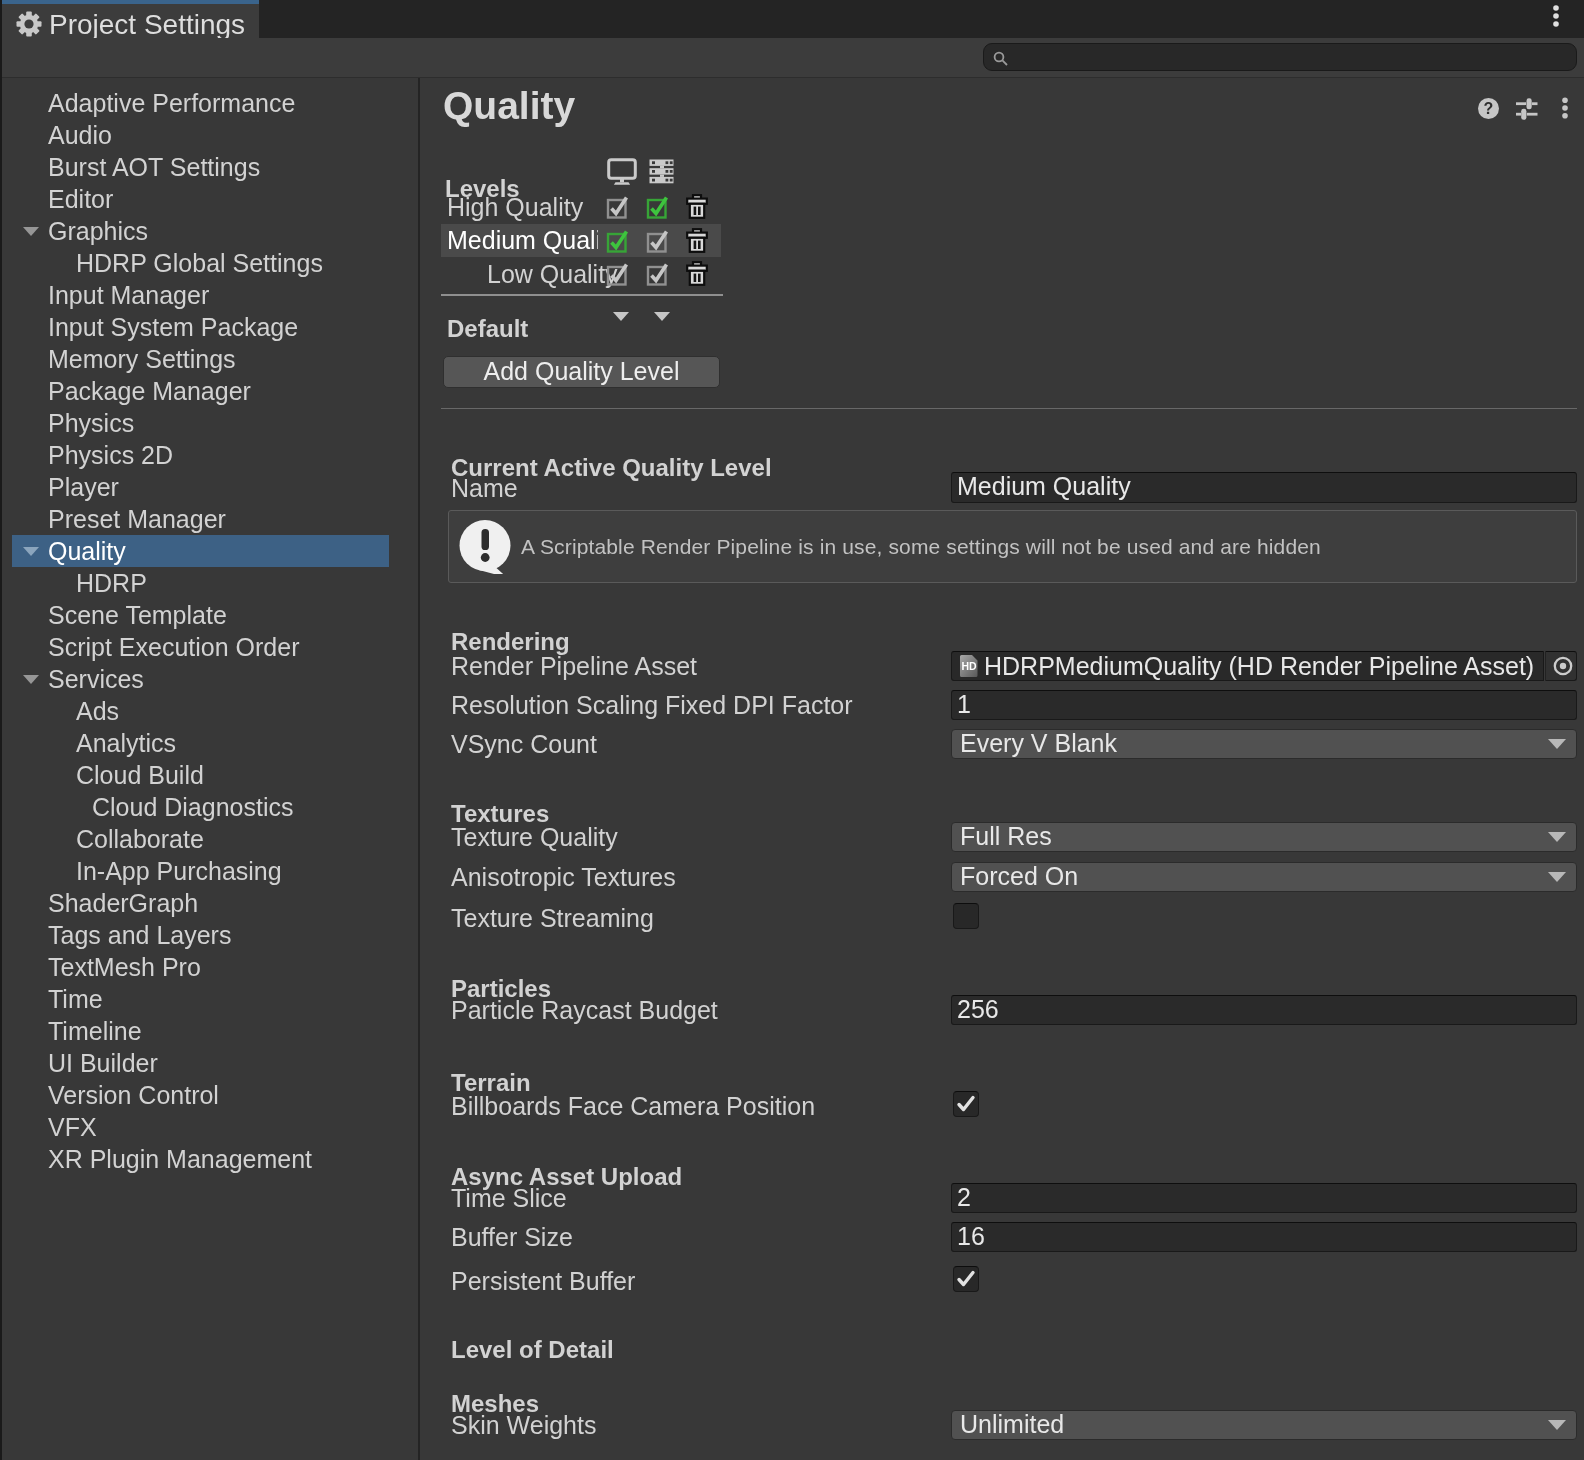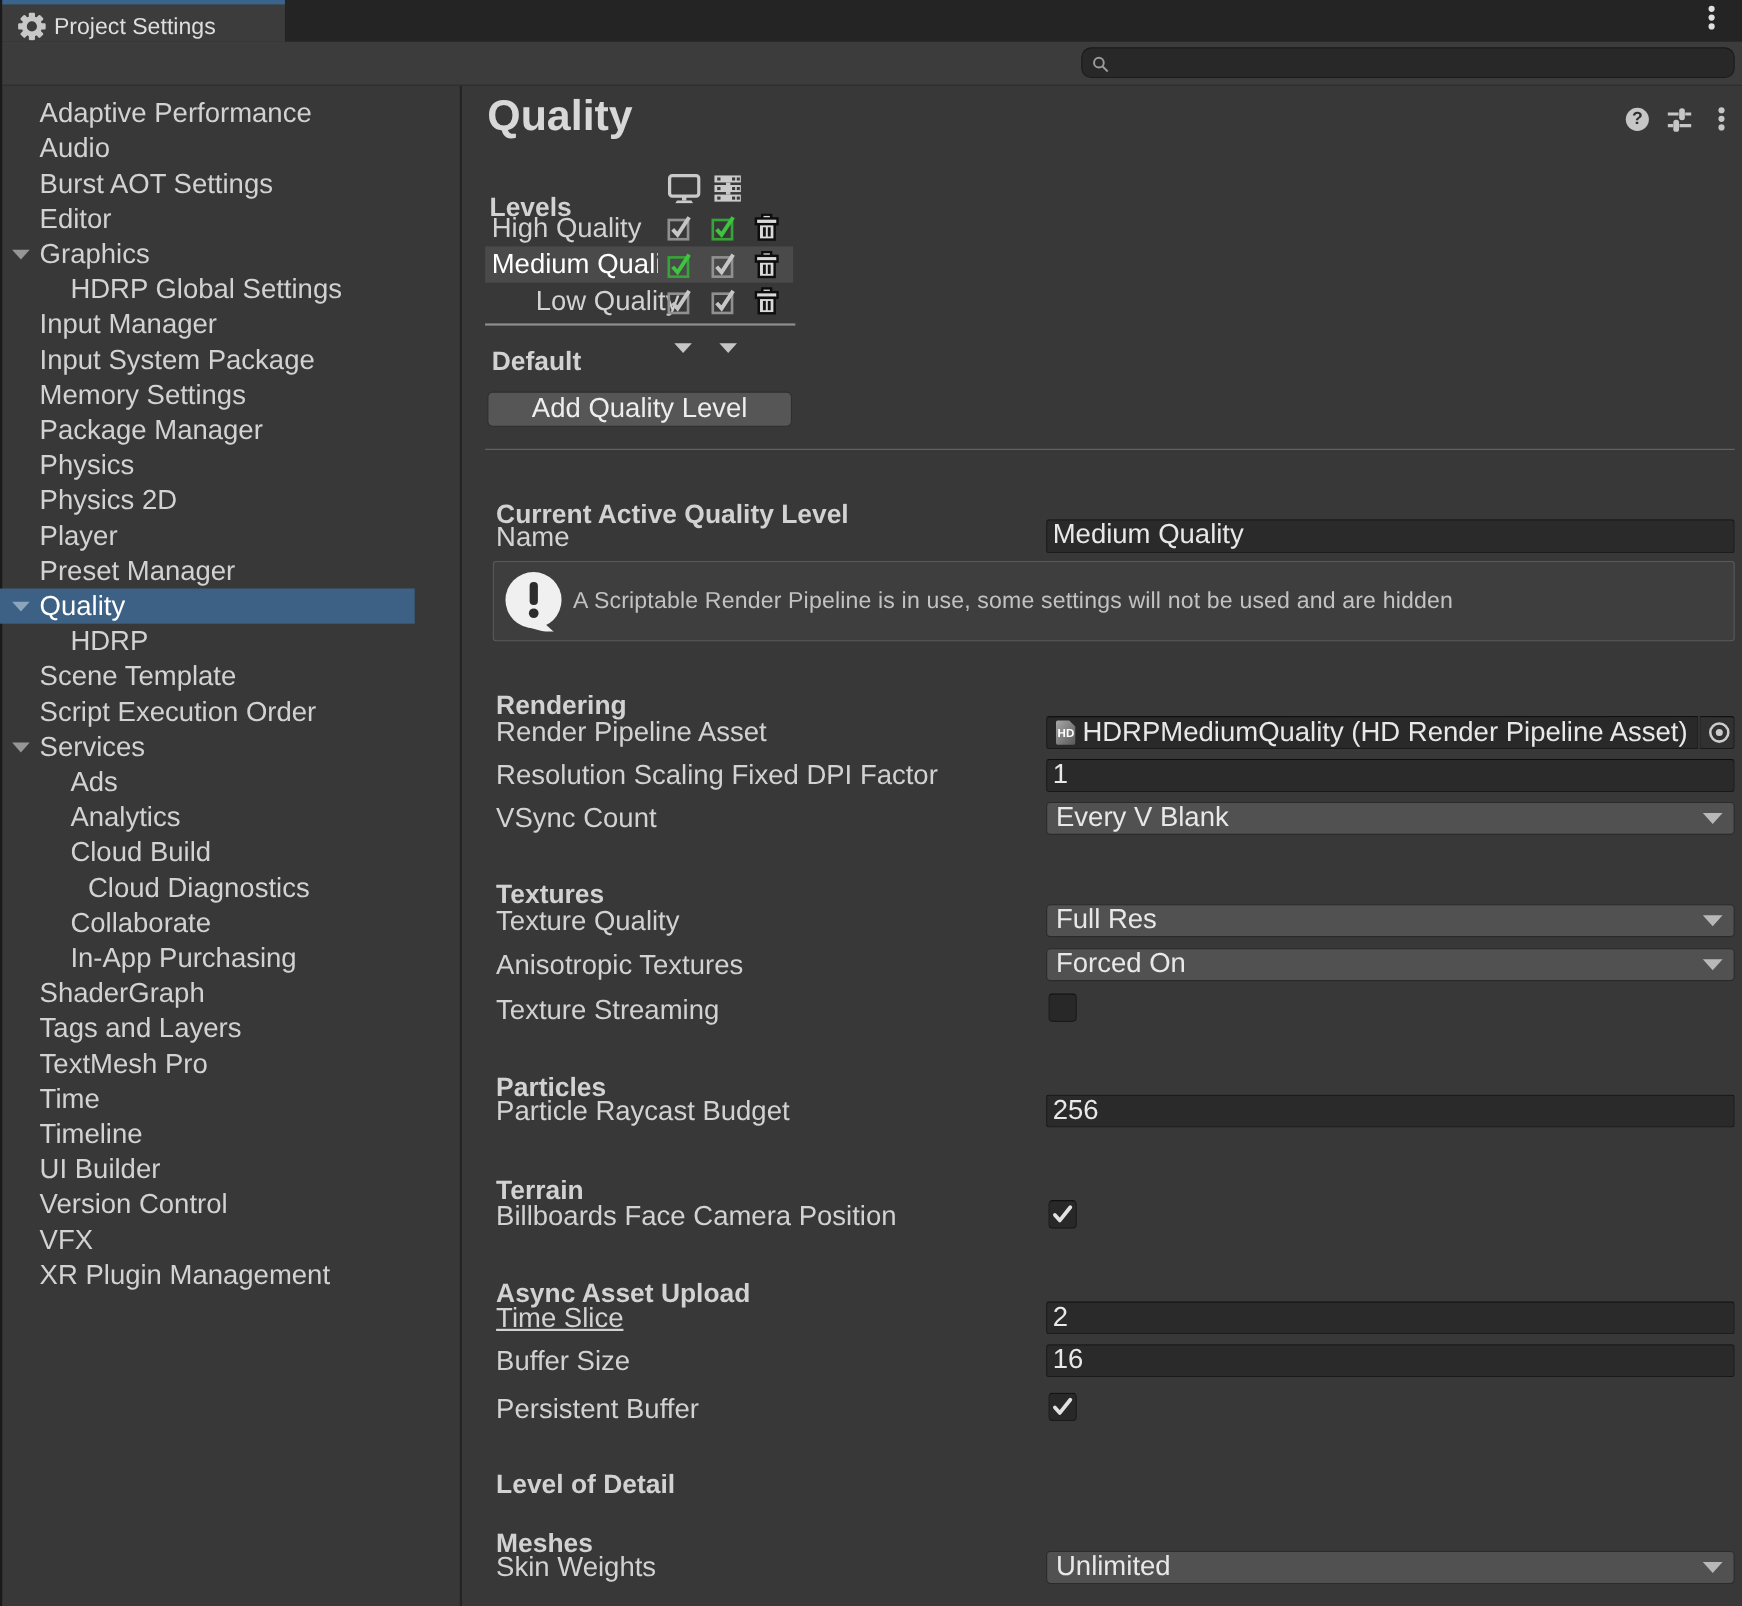--- a/index.html
+++ b/index.html
@@ -1,23 +1,23 @@
 <!DOCTYPE html>
 <html><head>
 <meta charset="utf-8">
 <style>
 html,body{margin:0;padding:0;}
 body{width:1584px;height:1460px;background:#383838;overflow:hidden;position:relative;
   font-family:"Liberation Sans",sans-serif;-webkit-font-smoothing:antialiased;}
 #tabbar{position:absolute;left:0;top:0;width:1584px;height:38px;background:#242424;}
 #tab{position:absolute;left:0;top:0;width:259px;height:38px;background:#3c3c3c;border-top:4px solid #3a648c;box-sizing:border-box;}
-#tabtxt{position:absolute;left:49px;top:4px;line-height:34px;font-size:21px;color:#dedede;}
+#tabtxt{position:absolute;left:49px;top:4px;line-height:34px;font-size:28px;color:#dedede;}
 #toolbar{position:absolute;left:0;top:38px;width:1584px;height:40px;background:#3c3c3c;border-bottom:1px solid #2d2d2d;box-sizing:border-box;}
 #search{position:absolute;left:983px;top:5px;width:594px;height:28px;background:#282828;border:1px solid #1a1a1a;border-radius:9px;box-sizing:border-box;}
-#sidebar{position:absolute;left:0;top:87px;width:377px;}
+#sidebar{position:absolute;left:0;top:87px;width:377px;padding-left:12px;}
 .srow{position:relative;height:32px;}
 .srow.sel{background:#3d6185;}
 .stxt{position:absolute;top:0;height:32px;line-height:32px;font-size:25px;color:#d2d2d2;white-space:nowrap;}
 .sel .stxt{color:#ffffff;}
 .tri{position:absolute;left:11px;top:12px;width:0;height:0;border-left:8px solid transparent;border-right:8px solid transparent;border-top:9px solid #969696;}
 .sel .tri{border-top-color:#8ba5bd;}
 #leftedge{position:absolute;left:0;top:0;width:2px;height:1460px;background:#1a1a1a;}
 #divider{position:absolute;left:418px;top:78px;width:2px;height:1382px;background:#242424;}
 #panel{position:absolute;left:0;top:0;width:1584px;height:1460px;pointer-events:none;}
 .lbl{position:absolute;font-size:25px;color:#d2d2d2;white-space:nowrap;height:30px;line-height:30px;}
@@ -306,21 +306,21 @@
 <div class="lbl" style="left:451px;top:995px;">Particle Raycast Budget</div>
 <div class="fld" style="top:995px;">256</div>
 <div class="lbl hdr" style="left:451px;top:1052px;">Terrain</div>
 <div class="lbl" style="left:451px;top:1091px;">Billboards Face Camera Position</div>
 <div class="cb" style="top:1091px">
       <svg width="24" height="24" viewBox="0 0 24 24" style="position:absolute;left:0px;top:0px">
         <path d="M5 12.5 L9.5 17.5 L19 5.5" fill="none" stroke="#e2e2e2" stroke-width="3.4" stroke-linecap="round" stroke-linejoin="round"></path>
       </svg>
     </div>
 <div class="lbl hdr" style="left:451px;top:1146px;">Async Asset Upload</div>
-<div class="lbl" style="left:451px;top:1183px;text-decoration:underline;">Time Slice</div>
+<div class="lbl" style="left:451px;top:1183px;">Time Slice</div>
 <div class="fld" style="top:1183px;">2</div>
 <div class="lbl" style="left:451px;top:1222px;">Buffer Size</div>
 <div class="fld" style="top:1222px;">16</div>
 <div class="lbl" style="left:451px;top:1266px;">Persistent Buffer</div>
 <div class="cb" style="top:1266px">
       <svg width="24" height="24" viewBox="0 0 24 24" style="position:absolute;left:0px;top:0px">
         <path d="M5 12.5 L9.5 17.5 L19 5.5" fill="none" stroke="#e2e2e2" stroke-width="3.4" stroke-linecap="round" stroke-linejoin="round"></path>
       </svg>
     </div>
 <div class="lbl hdr" style="left:451px;top:1319px;">Level of Detail</div>

